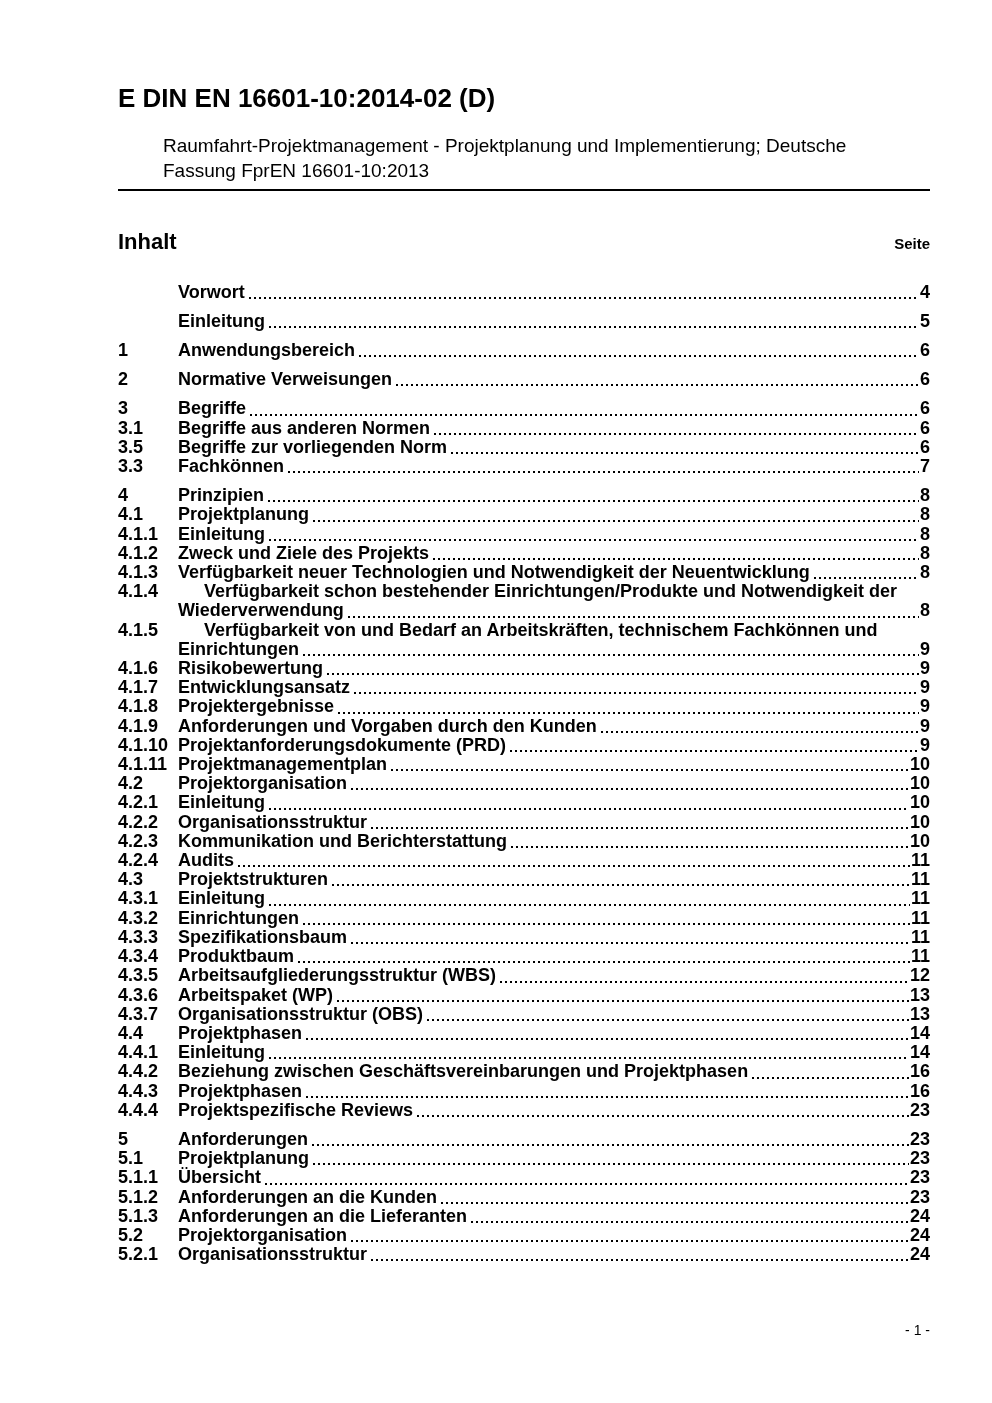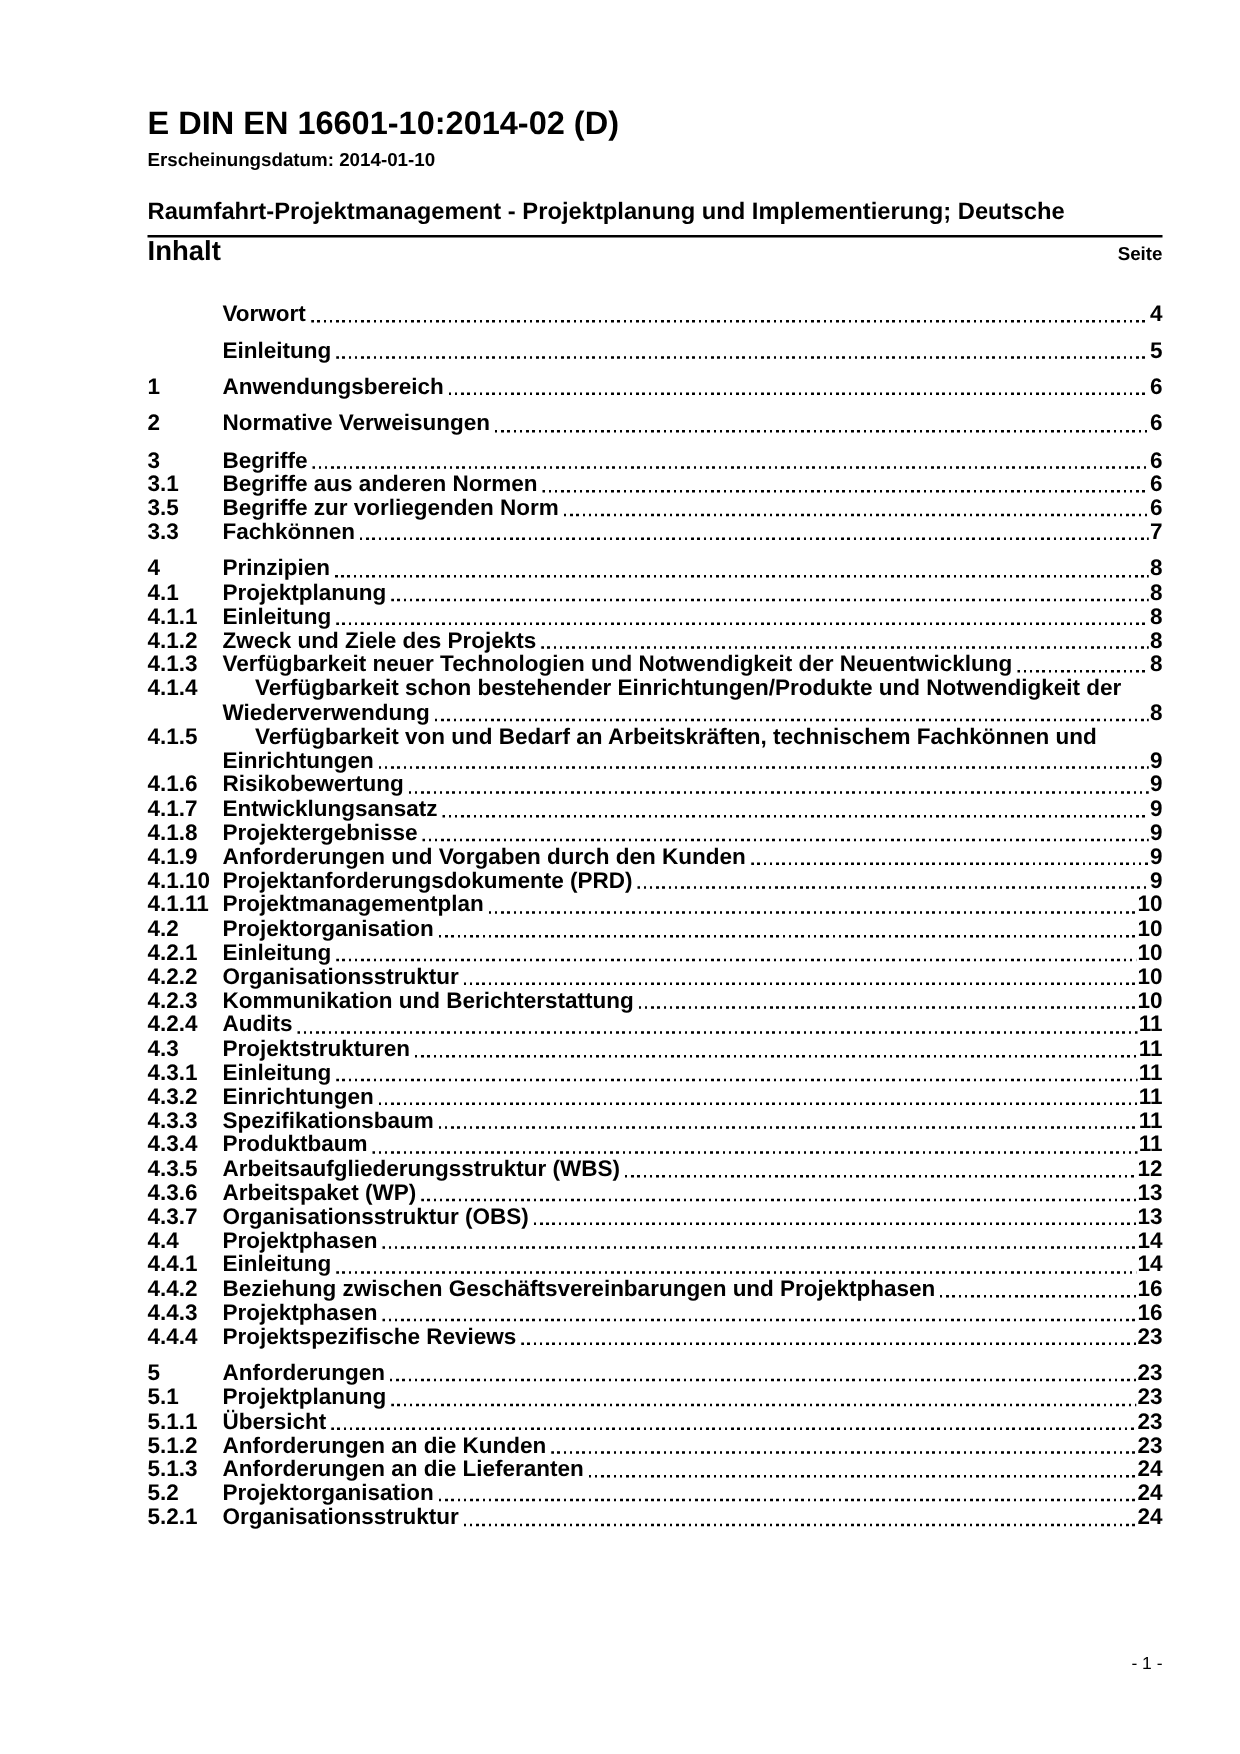--- a/index.html
+++ b/index.html
@@ -29,32 +29,34 @@
   }
   .pub-date {
     margin-top: 7px;
     font-size: 15px;
     font-weight: bold;
     line-height: 1.15;
   }
   .doc-title {
     margin-top: 20px;
     font-size: 19px;
-    font-weight: bold;
+    font-weight: normal;
     line-height: 25px;
+    margin-left: 45px;
   }
   .doc-title .title-line { display: block; }
   .header-rule {
     margin-top: 6px;
     border: none;
     border-top: 2px solid #000000;
     height: 0;
     width: 100%;
   }
   .toc-header {
+    margin-top: 40px;
     display: flex;
     justify-content: space-between;
     align-items: baseline;
   }
   .toc-heading {
     font-size: 22px;
     font-weight: bold;
     line-height: 1.0;
   }
   .page-col-label {
@@ -95,24 +97,24 @@
   }
 </style>
 </head>
 <body>
 
 <div class="page">
   <div class="content">
 
     <div class="doc-number">E DIN EN 16601-10:2014-02 (D)</div>
 
-    <div class="pub-date">Erscheinungsdatum: 2014-01-10</div>
 
     <div class="doc-title">
       <span class="title-line">Raumfahrt-Projektmanagement - Projektplanung und Implementierung; Deutsche</span>
+      <span class="title-line">Fassung FprEN 16601-10:2013</span>
     </div>
 
     <div class="header-rule"></div>
 
     <div class="toc-header">
       <span class="toc-heading">Inhalt</span>
       <span class="page-col-label">Seite</span>
     </div>
 
     <div class="toc-list" id="toc-list">

